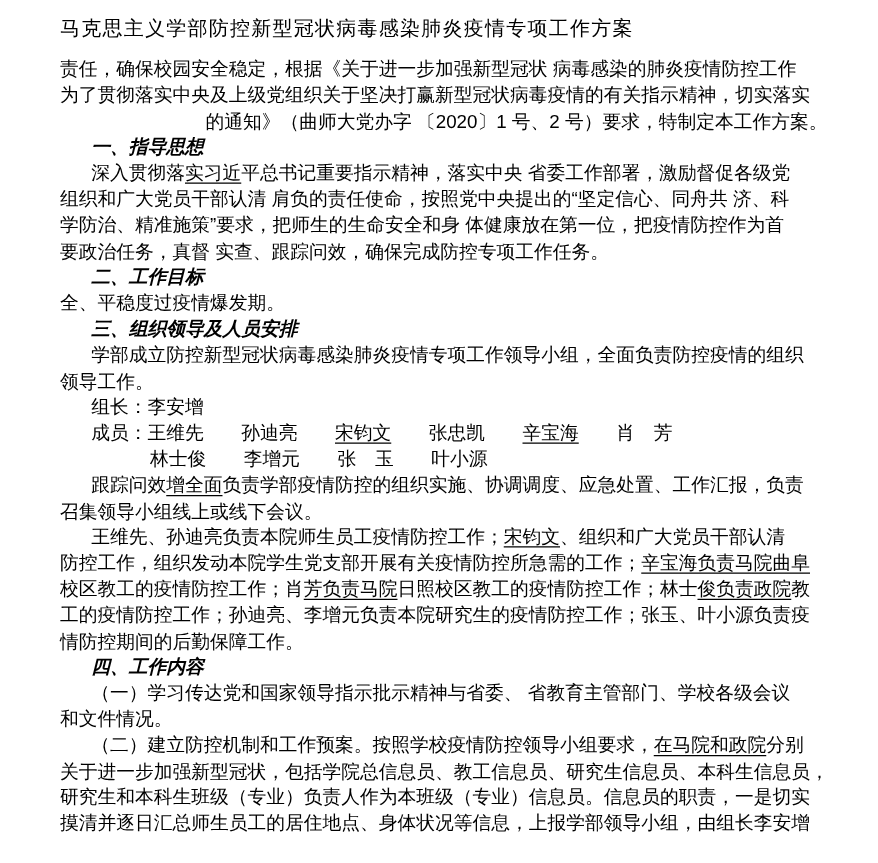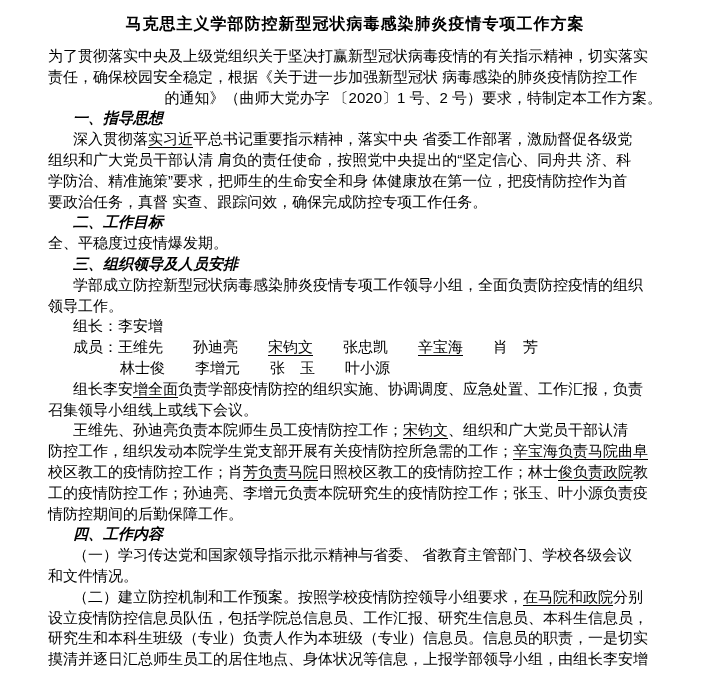--- a/index.html
+++ b/index.html
@@ -21,22 +21,21 @@
     color: #000000;
     font-family: "Liberation Sans", sans-serif;
     font-size: 15px;
     line-height: 20.8px;
     overflow: hidden;
   }
   .b {
     white-space: nowrap;
   }
   .b-title {
-    text-align: center;
-    font-weight: 700;
+    font-weight: 400;
     font-size: 16px;
     letter-spacing: 1px;
     line-height: 22px;
     margin-bottom: 11px;
   }
   .b-indent { text-indent: 25px; }
   .b-center { text-align: right; }
   .b-heading { font-weight: 700; text-indent: 25px; font-style: italic; }
   .b-names2 { padding-left: 72px; }
   .sq {
@@ -47,44 +46,44 @@
     text-underline-offset: 3px;
     text-decoration: underline;
   }
 </style>
 </head>
 <body>
 
 <div class="page">
   <div id="doc-body">
       <div class="b b-title"><span class="">马克思主义学部防控新型冠状病毒感染肺炎疫情专项工作方案</span></div>
+      <div class="b "><span class="">责任，确保校园安全稳定，根据《关于进一步加强新型冠状 病毒感染的肺炎疫情防控工作</span></div>
       <div class="b "><span class="">为了贯彻落实中央及上级党组织关于坚决打赢新型冠状病毒疫情的有关指示精神，切实落实</span></div>
-      <div class="b "><span class="">责任，确保校园安全稳定，根据《关于进一步加强新型冠状 病毒感染的肺炎疫情防控工作</span></div>
       <div class="b b-center"><span class="">的通知》（曲师大党办字 〔2020〕1 号、2 号）要求，特制定本工作方案。</span></div>
       <div class="b b-heading"><span class="">一、指导思想</span></div>
       <div class="b b-indent"><span class="">深入贯彻落</span><span class="sq">实习近</span><span class="">平总书记重要指示精神，落实中央 省委工作部署，激励督促各级党</span></div>
       <div class="b "><span class="">组织和广大党员干部认清 肩负的责任使命，按照党中央提出的“坚定信心、同舟共 济、科</span></div>
       <div class="b "><span class="">学防治、精准施策”要求，把师生的生命安全和身 体健康放在第一位，把疫情防控作为首</span></div>
       <div class="b "><span class="">要政治任务，真督 实查、跟踪问效，确保完成防控专项工作任务。</span></div>
       <div class="b b-heading"><span class="">二、工作目标</span></div>
       <div class="b "><span class="">全、平稳度过疫情爆发期。</span></div>
       <div class="b b-heading"><span class="">三、组织领导及人员安排</span></div>
       <div class="b b-indent"><span class="">学部成立防控新型冠状病毒感染肺炎疫情专项工作领导小组，全面负责防控疫情的组织</span></div>
       <div class="b "><span class="">领导工作。</span></div>
       <div class="b b-indent"><span class="">组长：李安增</span></div>
       <div class="b b-indent"><span class="">成员：王维先　　孙迪亮　　</span><span class="sq">宋钧文</span><span class="">　　张忠凯　　</span><span class="sq">辛宝海</span><span class="">　　肖　芳</span></div>
       <div class="b b-names2"><span class="">林士俊　　李增元　　张　玉　　叶小源</span></div>
-      <div class="b b-indent"><span class="">组长李安</span><span class="sq">增全面</span><span class="">负责学部疫情防控的组织实施、协调调度、应急处置、工作汇报，负责</span></div>
+      <div class="b b-indent"><span class="">跟踪问效</span><span class="sq">增全面</span><span class="">负责学部疫情防控的组织实施、协调调度、应急处置、工作汇报，负责</span></div>
       <div class="b "><span class="">召集领导小组线上或线下会议。</span></div>
       <div class="b b-indent"><span class="">王维先、孙迪亮负责本院师生员工疫情防控工作；</span><span class="sq">宋钧文</span><span class="">、组织和广大党员干部认清</span></div>
       <div class="b "><span class="">防控工作，组织发动本院学生党支部开展有关疫情防控所急需的工作；</span><span class="sq">辛宝海负责马院曲阜</span></div>
       <div class="b "><span class="">校区教工的疫情防控工作；肖</span><span class="sq">芳负责马院</span><span class="">日照校区教工的疫情防控工作；林士</span><span class="sq">俊负责政院</span><span class="">教</span></div>
       <div class="b "><span class="">工的疫情防控工作；孙迪亮、李增元负责本院研究生的疫情防控工作；张玉、叶小源负责疫</span></div>
       <div class="b "><span class="">情防控期间的后勤保障工作。</span></div>
       <div class="b b-heading"><span class="">四、工作内容</span></div>
       <div class="b b-indent"><span class="">（一）学习传达党和国家领导指示批示精神与省委、 省教育主管部门、学校各级会议</span></div>
       <div class="b "><span class="">和文件情况。</span></div>
       <div class="b b-indent"><span class="">（二）建立防控机制和工作预案。按照学校疫情防控领导小组要求，</span><span class="sq">在马院和政院</span><span class="">分别</span></div>
-      <div class="b "><span class="">设立疫情防控信息员队伍，包括学院总信息员、工作汇报、研究生信息员、本科生信息员，</span></div>
+      <div class="b "><span class="">关于进一步加强新型冠状，包括学院总信息员、教工信息员、研究生信息员、本科生信息员，</span></div>
       <div class="b "><span class="">研究生和本科生班级（专业）负责人作为本班级（专业）信息员。信息员的职责，一是切实</span></div>
       <div class="b "><span class="">摸清并逐日汇总师生员工的居住地点、身体状况等信息，上报学部领导小组，由组长李安增</span></div>
     </div>
 </div>
 
 </body></html>

